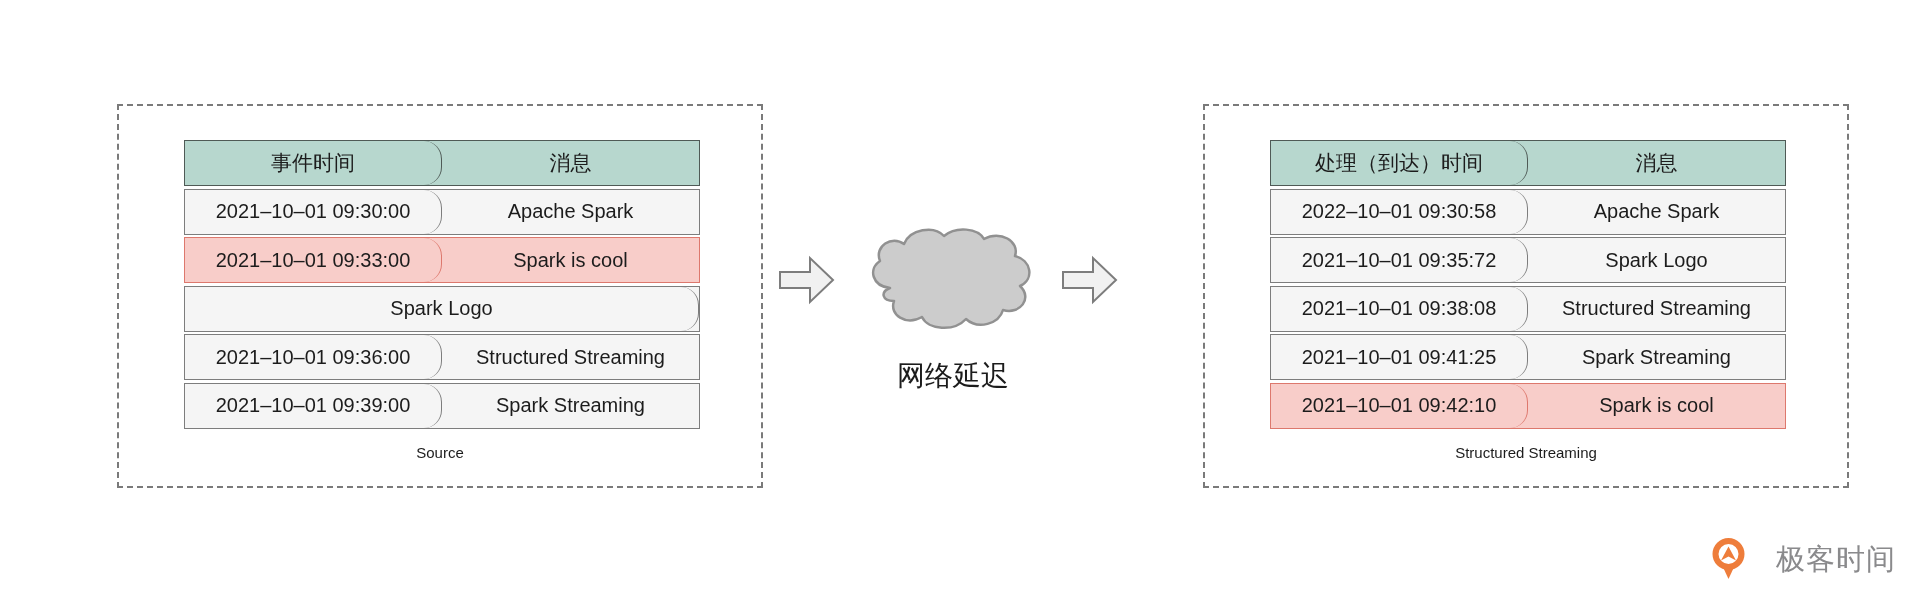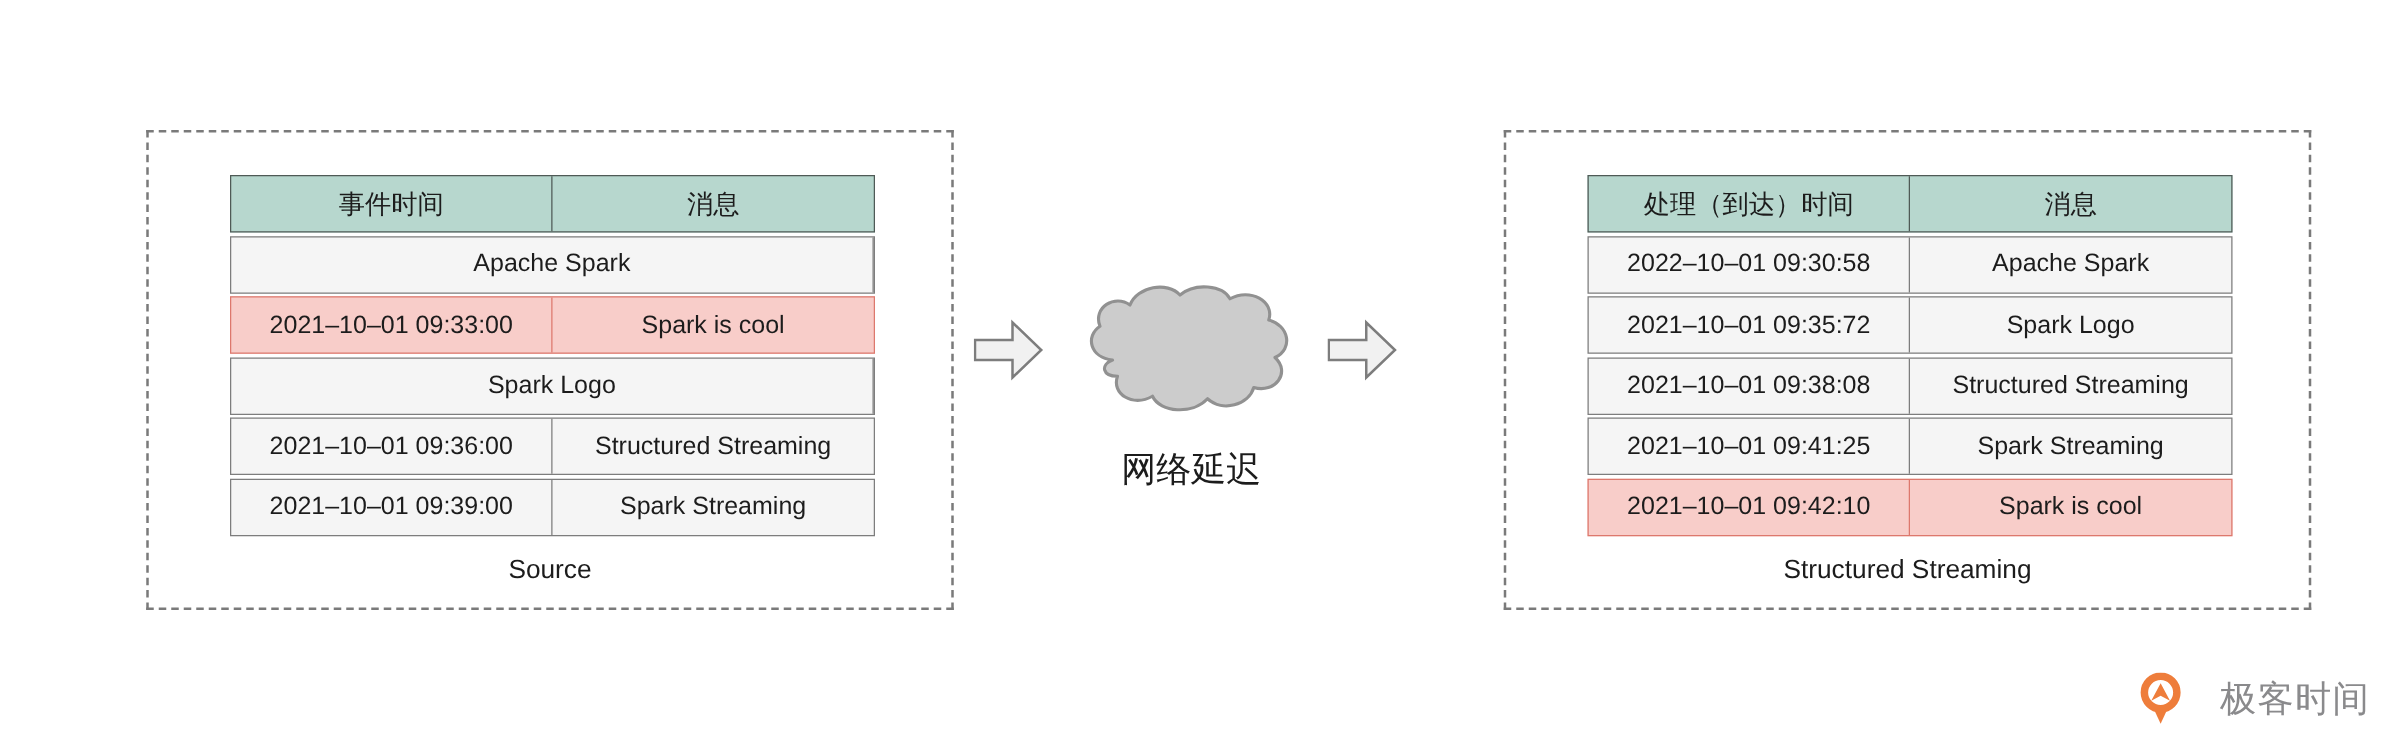--- a/index.html
+++ b/index.html
@@ -50,40 +50,41 @@
     border: 1.5px solid var(--row-border);
   }
   .row .cell {
     flex: 1 1 50%;
     display: flex;
     align-items: center;
     justify-content: center;
     font-size: 20px;
     white-space: nowrap;
     overflow: hidden;
+    border-radius: 18px;
   }
   .row .cell:first-child { border-right: 1.5px solid var(--row-border); }
   .row.head {
     background: var(--header-bg);
     border-color: var(--header-border);
   }
   .row.head .cell { font-size: 21px; }
   .row.head .cell:first-child { border-right-color: var(--header-border); }
   .row.highlight {
     background: var(--highlight-bg);
     border-color: var(--highlight-border);
   }
   .row.highlight .cell:first-child { border-right-color: var(--highlight-border); }
   .panel-label {
     position: absolute;
     top: 338px;
     left: 0;
     width: 100%;
     text-align: center;
-    font-size: 21px;
+    font-size: 15px;
   }
   .flow-arrow { position: absolute; width: 56px; height: 50px; }
   .flow-arrow.a1 { left: 779px; top: 255px; }
   .flow-arrow.a2 { left: 1062px; top: 255px; }
   .cloud-svg { position: absolute; left: 858px; top: 224px; width: 190px; height: 115px; }
   .cloud-label {
     position: absolute;
     left: 858px;
     top: 357px;
     width: 190px;
@@ -109,20 +110,21 @@
 </head>
 <body>
 
 <section class="panel left">
   <div class="tbl">
     <div class="row head">
       <div class="cell">事件时间</div>
       <div class="cell">消息</div>
     </div>
     <div class="row">
+      <div class="cell">2021–10–01 09:30:00</div>
       <div class="cell">Apache Spark</div>
     </div>
     <div class="row highlight">
       <div class="cell">2021–10–01 09:33:00</div>
       <div class="cell">Spark is cool</div>
     </div>
     <div class="row">
       <div class="cell">Spark Logo</div>
     </div>
     <div class="row">

